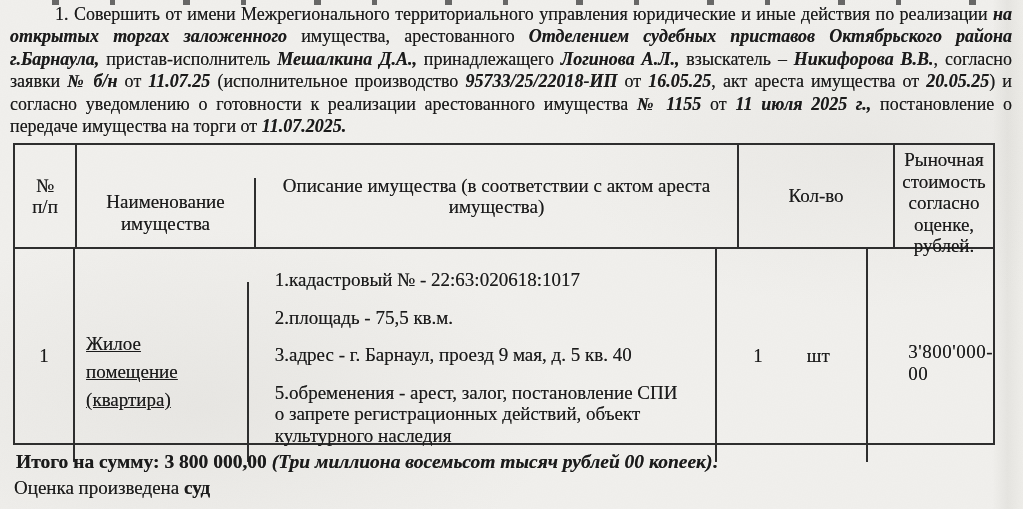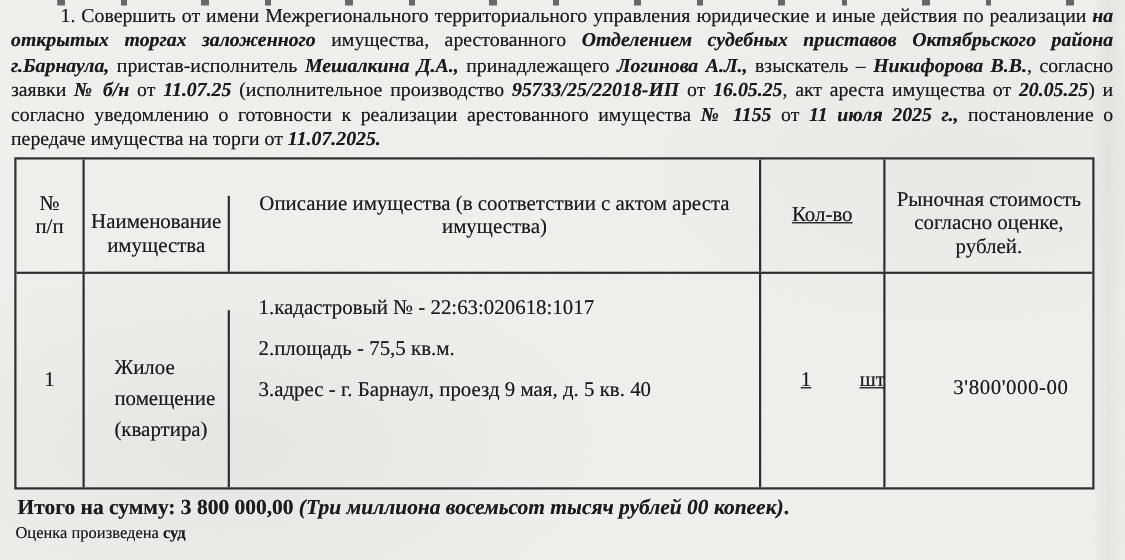--- a/index.html
+++ b/index.html
@@ -39,40 +39,40 @@
     display:flex;flex-direction:column;
     font-size:19px;
     text-shadow:0 0 .5px rgba(25,25,25,.6);
   }
   .tr{display:flex;width:100%;box-sizing:border-box;}
   .tr.head{height:104px;border-bottom:2px solid #2e2e2e;}
   .tr.bodyrow{flex:1;}
   .td{box-sizing:border-box;border-right:2px solid #2e2e2e;display:flex;}
   .td:last-child{border-right:none;margin-top:14px;}
   .c1{width:62px;}
-  .c2{width:132px;margin-top:33px;}
+  .c2{width:179px;margin-top:33px;}
   .c3{width:483px;}
-  .c4{width:113px;text-decoration:underline;}
+  .c4{width:156px;}
   .c5{flex:1;}
   .center{align-items:center;justify-content:center;text-align:center;}
   .head .td{align-items:center;justify-content:center;text-align:center;line-height:21.5px;padding:2px 6px;}
   .prewrap{white-space:pre-line;}
-  .namecell{align-items:center;justify-content:flex-start;text-align:left;padding-left:27px;line-height:28px;}
+  .namecell{align-items:center;justify-content:flex-start;text-align:left;padding-left:11px;line-height:28px;text-decoration:underline;}
   .desccell{display:block;padding:4px 18px 0 10px;line-height:21.5px;}
   .desc-line{margin:16px;}
   .qtycell{align-items:center;}
   .qtycell .qty{margin-left:36px;}
   .qtycell .unit{margin-left:44px;}
   .pricecell{align-items:center;justify-content:center;letter-spacing:.5px;padding-left:40px;}
   .total{
     position:absolute;left:16px;top:451px;font-size:19.5px;
     text-shadow:0 0 .5px rgba(25,25,25,.65);
   }
   .footer{
-    position:absolute;left:14px;top:477px;font-size:15px;
+    position:absolute;left:14px;top:477px;font-size:19px;
     text-shadow:0 0 .5px rgba(25,25,25,.6);
   }
 </style>
 </head>
 <body>
 
 <div class="page">
 
   <svg class="noise" width="1023" height="509" aria-hidden="true">
     <filter id="grain">
@@ -98,20 +98,21 @@
     </div>
     <div class="tr bodyrow">
       <div class="td c1 center">1</div>
       <div class="td c2 namecell prewrap">Жилое
 помещение
 (квартира)</div>
       <div class="td c3 desccell">
           <div class="desc-line">1.кадастровый № - 22:63:020618:1017</div>
           <div class="desc-line">2.площадь - 75,5 кв.м.</div>
           <div class="desc-line">3.адрес - г. Барнаул, проезд 9 мая, д. 5 кв. 40</div>
+          <div class="desc-line">5.обременения - арест, залог, постановление СПИ о запрете регистрационных действий, объект культурного наследия</div>
         </div>
       <div class="td c4 qtycell">
         <span class="qty">1</span>
         <span class="unit">шт</span>
       </div>
       <div class="td c5 pricecell">3'800'000-00</div>
     </div>
   </div>
 
   <div class="total"><span class="b">Итого на сумму: 3 800 000,00 </span><span class="bi">(Три миллиона восемьсот тысяч рублей 00 копеек)</span><span class="b">.</span></div>

